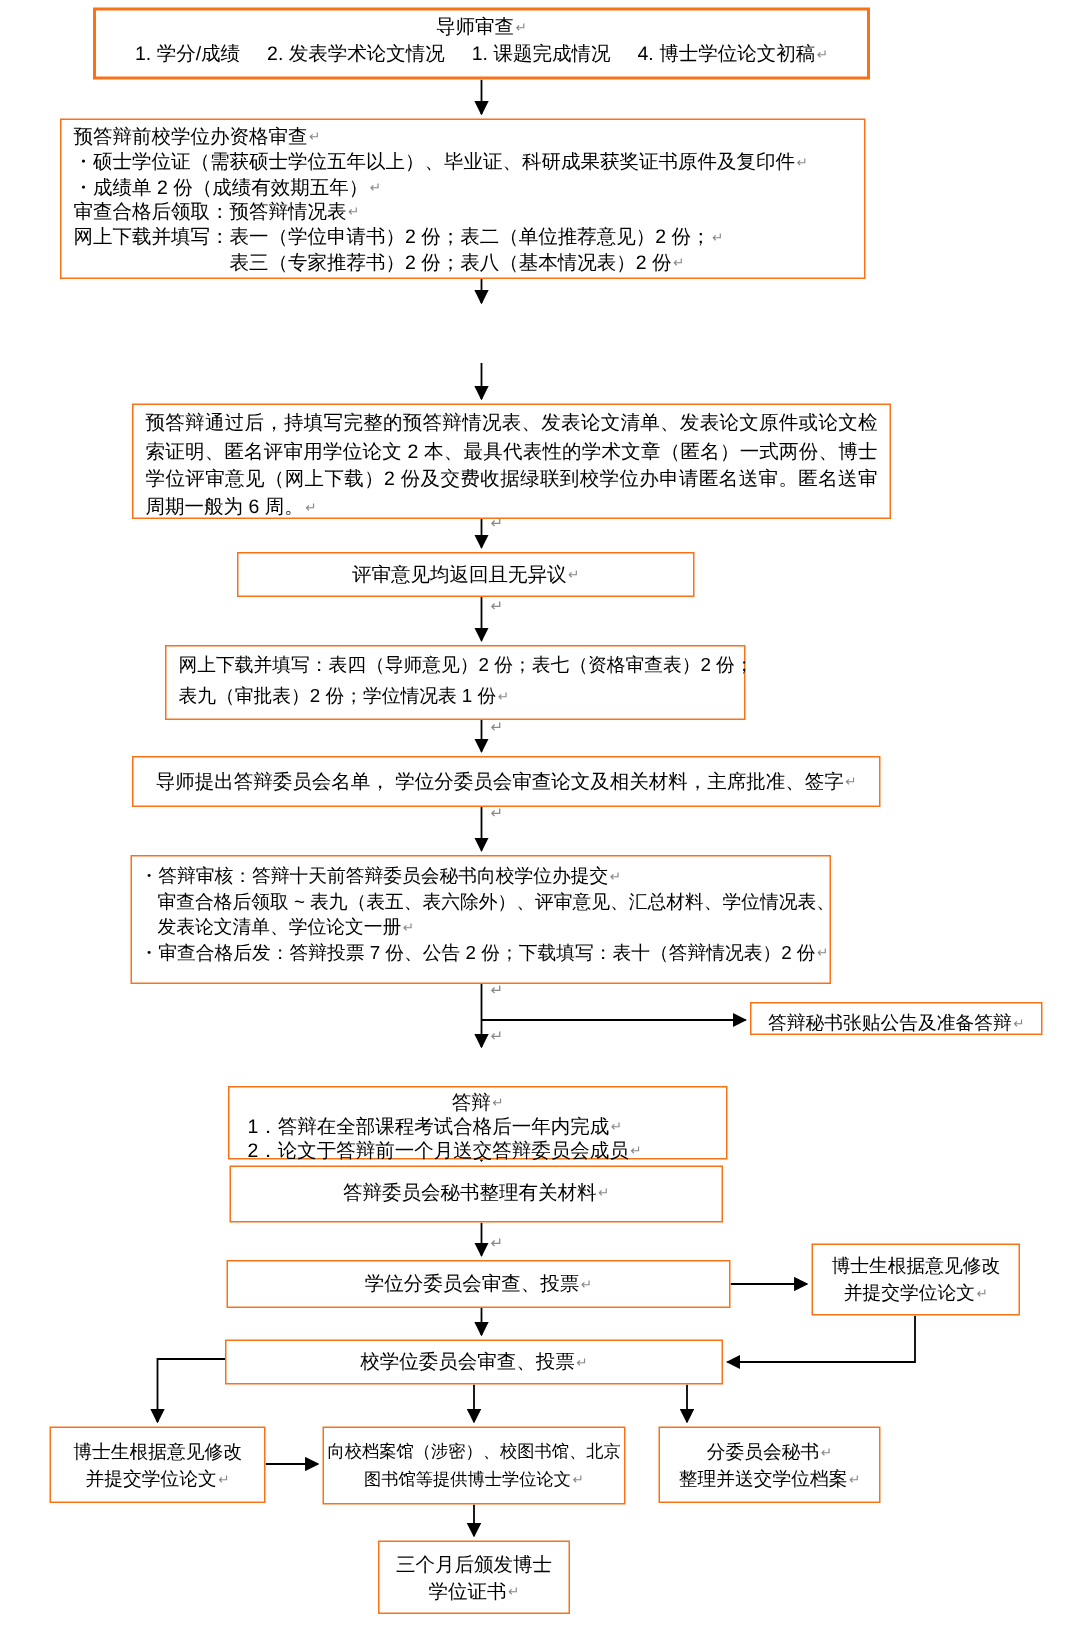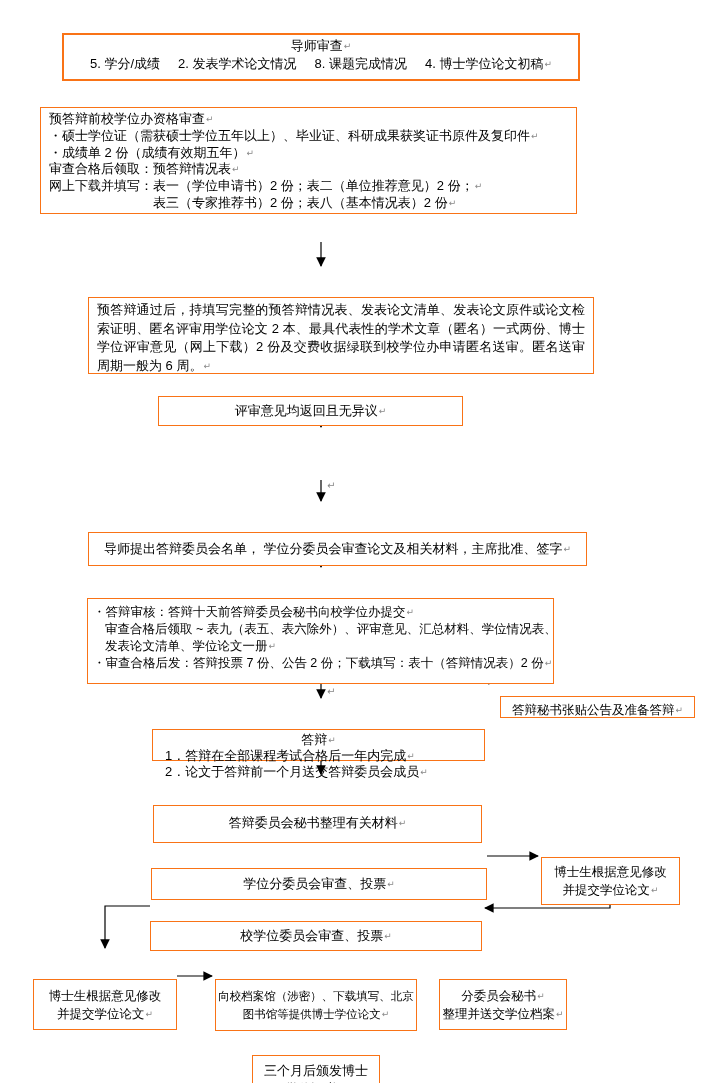--- a/index.html
+++ b/index.html
@@ -4,21 +4,21 @@
 <style>
   html,body{margin:0;padding:0;background:#fff;}
   #canvas{
     position:relative;width:710px;height:1083px;background:#fff;
     font-family:"Liberation Sans","DejaVu Sans",sans-serif;
     color:#000;overflow:hidden;
   }
   #wires{position:absolute;left:0;top:0;width:710px;height:1083px;}
   .box{
     position:absolute;box-sizing:border-box;border:1px solid #f97316;background:#fff;
-    font-size:13px;line-height:17px;padding:3px 8px;margin-top:28px;
+    font-size:13px;line-height:17px;padding:3px 8px;
   }
   .ln{white-space:nowrap;}
   .center{text-align:center;}
   .row{display:flex;justify-content:space-between;padding:0 12px;}
   .eol{font-size:9px;color:#888;margin-left:1px;vertical-align:1px;}
   .fmark{position:absolute;font-size:10px;color:#888;}
   .para{white-space:normal;text-align:justify;}
 </style>
 </head>
 <body>
@@ -58,23 +58,23 @@
   <span class="fmark" style="left:327px;top:399px">↵</span>
   <span class="fmark" style="left:327px;top:480px">↵</span>
   <span class="fmark" style="left:327px;top:537px">↵</span>
   <span class="fmark" style="left:327px;top:655px">↵</span>
   <span class="fmark" style="left:327px;top:686px">↵</span>
   <span class="fmark" style="left:327px;top:824px">↵</span>
 
   <div class="box" style="left:62px;top:5px;width:518px;height:48px;border-width:2px;padding:2px 14px">
     <div class="ln center">导师审查<span class="eol">↵</span></div>
     <div class="row">
-      <span class="ln">5. 学分/成绩</span>
+      <span class="ln">1. 学分/成绩</span>
       <span class="ln">2. 发表学术论文情况</span>
-      <span class="ln">8. 课题完成情况</span>
+      <span class="ln">1. 课题完成情况</span>
       <span class="ln">4. 博士学位论文初稿<span class="eol">↵</span></span>
     </div>
   </div>
 
   <div class="box" style="left:40px;top:79px;width:537px;height:107px;line-height:16.8px">
     <div class="ln">预答辩前校学位办资格审查<span class="eol">↵</span></div>
     <div class="ln">・硕士学位证（需获硕士学位五年以上）、毕业证、科研成果获奖证书原件及复印件<span class="eol">↵</span></div>
     <div class="ln">・成绩单 2 份（成绩有效期五年）<span class="eol">↵</span></div>
     <div class="ln">审查合格后领取：预答辩情况表<span class="eol">↵</span></div>
     <div class="ln">网上下载并填写：表一（学位申请书）2 份；表二（单位推荐意见）2 份；<span class="eol">↵</span></div>
@@ -83,37 +83,41 @@
 
 
   <div class="box" style="left:88px;top:269px;width:506px;height:77px;padding:3px 8px;line-height:18.5px;font-size:13px">
     <div class="para">预答辩通过后，持填写完整的预答辩情况表、发表论文清单、发表论文原件或论文检索证明、匿名评审用学位论文 2 本、最具代表性的学术文章（匿名）一式两份、博士学位评审意见（网上下载）2 份及交费收据绿联到校学位办申请匿名送审。匿名送审周期一般为 6 周。<span class="eol">↵</span></div>
   </div>
 
   <div class="box center" style="left:158px;top:368px;width:305px;height:30px;padding-top:5px">
     <span class="ln">评审意见均返回且无异议<span class="eol">↵</span></span>
   </div>
 
+  <div class="box" style="left:110px;top:430px;width:387px;height:50px;font-size:12.5px;line-height:21px;padding:2px 8px">
+    <div class="ln">网上下载并填写：表四（导师意见）2 份；表七（资格审查表）2 份；</div>
+    <div class="ln">表九（审批表）2 份；学位情况表 1 份<span class="eol">↵</span></div>
+  </div>
 
   <div class="box center" style="left:88px;top:504px;width:499px;height:34px;padding-top:7px">
     <span class="ln">导师提出答辩委员会名单， 学位分委员会审查论文及相关材料，主席批准、签字<span class="eol">↵</span></span>
   </div>
 
   <div class="box" style="left:87px;top:570px;width:467px;height:86px;font-size:12.5px;line-height:17px;padding:5px 5px">
     <div class="ln">・答辩审核：答辩十天前答辩委员会秘书向校学位办提交<span class="eol">↵</span></div>
     <div class="ln" style="padding-left:12px">审查合格后领取 ~ 表九（表五、表六除外）、评审意见、汇总材料、学位情况表、</div>
     <div class="ln" style="padding-left:12px">发表论文清单、学位论文一册<span class="eol">↵</span></div>
     <div class="ln">・审查合格后发：答辩投票 7 份、公告 2 份；下载填写：表十（答辩情况表）2 份<span class="eol">↵</span></div>
   </div>
 
   <div class="box center" style="left:500px;top:668px;width:195px;height:22px;padding:5px 2px;font-size:12.5px">
     <span class="ln">答辩秘书张贴公告及准备答辩<span class="eol">↵</span></span>
   </div>
 
-  <div class="box" style="left:152px;top:701px;width:333px;height:32px;padding:2px 12px;line-height:15px">
+  <div class="box" style="left:152px;top:724px;width:333px;height:49px;padding:2px 12px;line-height:15px">
     <div class="ln center">答辩<span class="eol">↵</span></div>
     <div class="ln">1．答辩在全部课程考试合格后一年内完成<span class="eol">↵</span></div>
     <div class="ln">2．论文于答辩前一个月送交答辩委员会成员<span class="eol">↵</span></div>
   </div>
 
   <div class="box center" style="left:153px;top:777px;width:329px;height:38px;padding-top:8px">
     <span class="ln">答辩委员会秘书整理有关材料<span class="eol">↵</span></span>
   </div>
 
   <div class="box center" style="left:151px;top:840px;width:336px;height:32px;padding-top:6px">
@@ -128,25 +132,25 @@
   <div class="box center" style="left:150px;top:893px;width:332px;height:30px;padding-top:5px">
     <span class="ln">校学位委员会审查、投票<span class="eol">↵</span></span>
   </div>
 
   <div class="box center" style="left:33px;top:951px;width:144px;height:51px;padding:7px 2px;line-height:18px;font-size:12.5px">
     <div class="ln">博士生根据意见修改</div>
     <div class="ln">并提交学位论文<span class="eol">↵</span></div>
   </div>
 
   <div class="box center" style="left:215px;top:951px;width:202px;height:52px;padding:7px 1px;line-height:18px;font-size:11.5px">
-    <div class="ln">向校档案馆（涉密）、下载填写、北京</div>
+    <div class="ln">向校档案馆（涉密）、校图书馆、北京</div>
     <div class="ln">图书馆等提供博士学位论文<span class="eol">↵</span></div>
   </div>
 
-  <div class="box center" style="left:439px;top:951px;width:128px;height:51px;padding:7px 2px;line-height:18px;font-size:12.5px">
+  <div class="box center" style="left:439px;top:951px;width:148px;height:51px;padding:7px 2px;line-height:18px;font-size:12.5px">
     <div class="ln">分委员会秘书<span class="eol">↵</span></div>
     <div class="ln">整理并送交学位档案<span class="eol">↵</span></div>
   </div>
 
   <div class="box center" style="left:252px;top:1027px;width:128px;height:49px;padding:6px 2px;line-height:18px">
     <div class="ln">三个月后颁发博士</div>
     <div class="ln">学位证书<span class="eol">↵</span></div>
   </div>
 
 </div>

